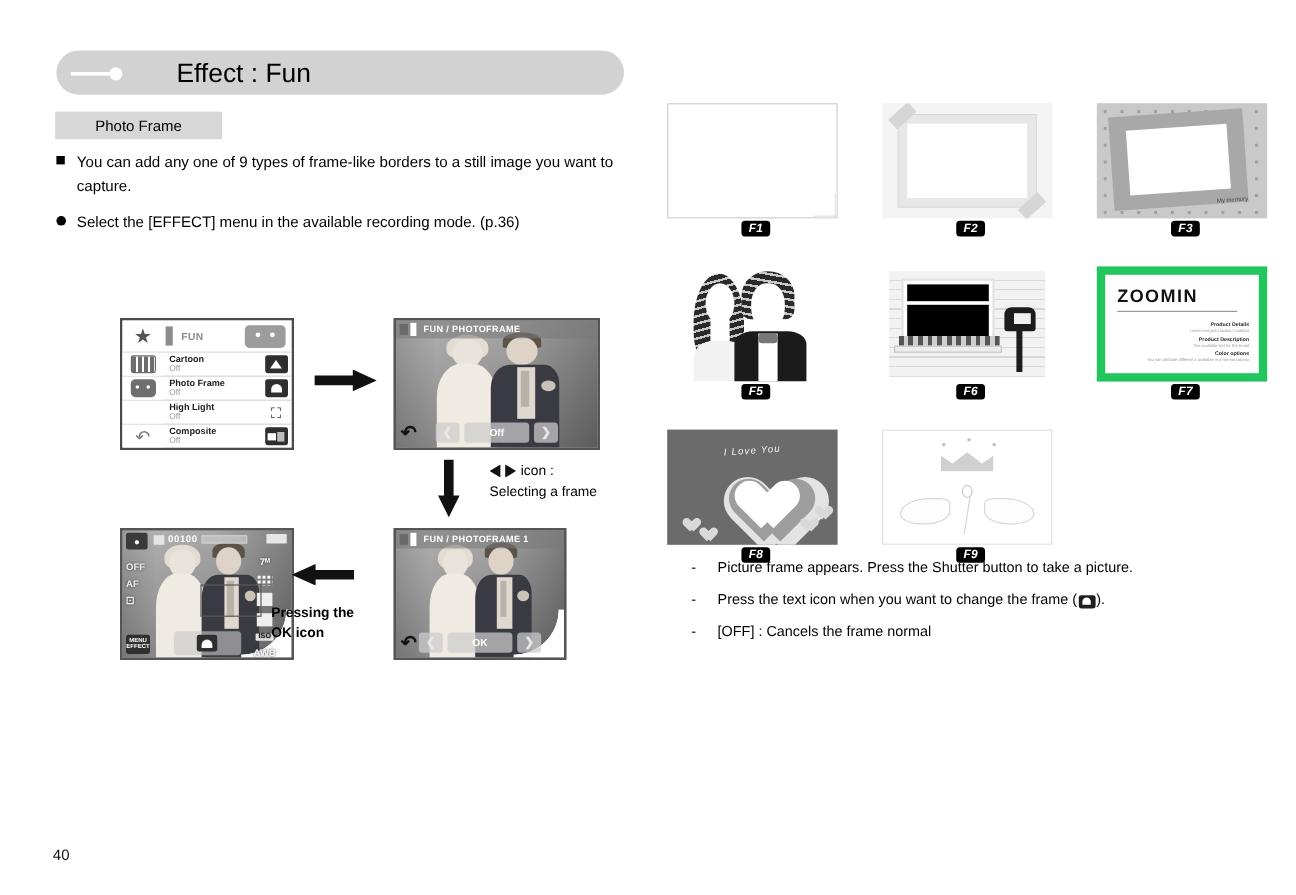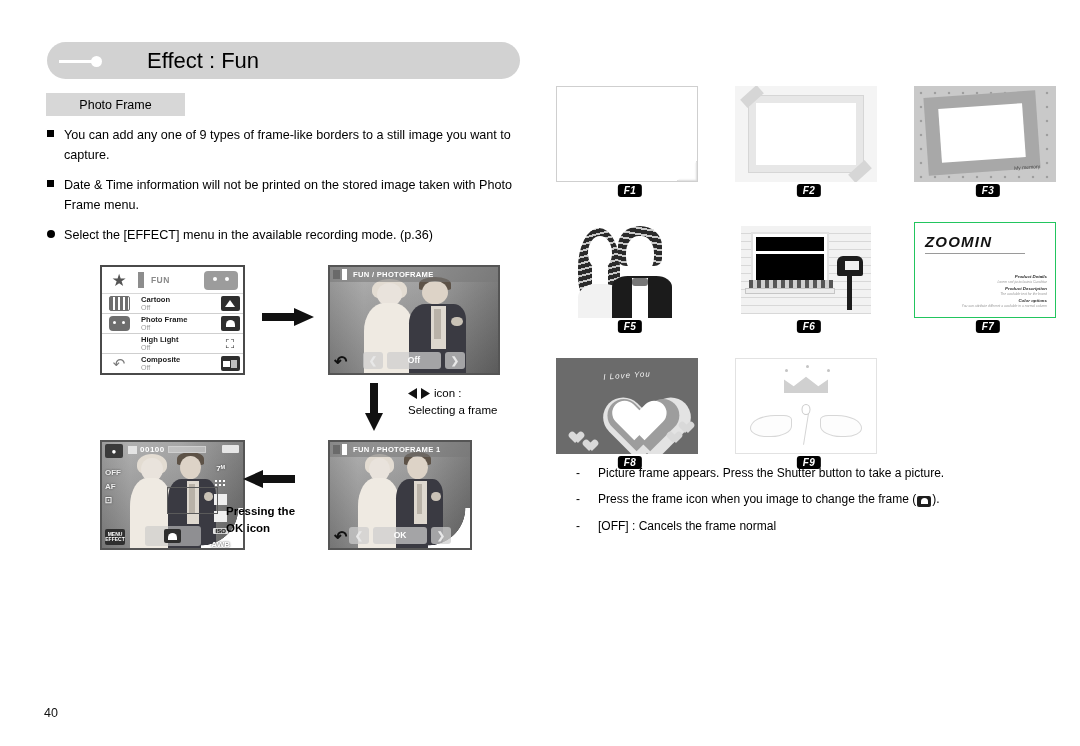--- a/index.html
+++ b/index.html
@@ -303,21 +303,21 @@
   .f6-top { position:absolute; left:3px; top:3px; right:3px; height:14px; background:#000; }
   .f6-main{ position:absolute; left:3px; top:20px; right:3px; bottom:3px; background:#000; }
   .f6-sill{ position:absolute; left:10px; top:66px; width:90px; height:6px; background:#ececec; border:1px solid #c6c6c6;}
   .f6-box { position:absolute; left:14px; top:58px; width:84px; height:10px;
     background: repeating-linear-gradient(90deg,#555 0 4px,#cfcfcf 4px 8px); }
   .f6-mail{ position:absolute; right:14px; top:34px; width:26px;height:20px;background:#1c1c1c;border-radius:6px 6px 2px 2px;}
   .f6-mail-note{ position:absolute; right:18px; top:39px; width:14px;height:9px;background:#f0f0f0;}
   .f6-post{ position:absolute; right:25px; top:52px; width:5px;height:36px;background:#1c1c1c;}
 
   
-  .f7 { background:#fff; border:1px solid #22c55e;font-style:italic; }
+  .f7 { background:#fff; border:7px solid #22c55e; }
   .f7-title { position:absolute; left:10px; top:10px; font-size:15px; font-weight:bold; letter-spacing:1.2px; color:#111;}
   .f7-rule { position:absolute; left:10px; top:30px; width:100px; height:1px; background:#9a9a9a; }
   .f7-txt { position:absolute; right:8px; bottom:7px; text-align:right; }
   .f7-h { font-size:4.4px; font-weight:bold; color:#2a2a2a; line-height:1.25;}
   .f7-s { font-size:3.4px; color:#9a9a9a; line-height:1.3; margin-bottom:2px;}
 
   
   .f8 { background:#6b6b6b; }
   .heart-wrap { position:absolute; left:50%; top:50%; transform:translate(-50%,-50%); }
   .heart {
@@ -384,26 +384,20 @@
 
 <div class="bullets">
   <div class="bullet-row">
     <div class="bullet-mark">
         <span class="mark-square"></span>
       </div>
     <div class="bullet-text">You can add any one of 9 types of frame-like borders to a still image you want to capture.</div>
   </div>
   <div class="bullet-row">
     <div class="bullet-mark">
-        <span class="mark-square"></span>
-      </div>
-    <div class="bullet-text">Date &amp; Time information will not be printed on the stored image taken with Photo Frame menu.</div>
-  </div>
-  <div class="bullet-row">
-    <div class="bullet-mark">
         <span class="mark-circle"></span>
       </div>
     <div class="bullet-text">Select the [EFFECT] menu in the available recording mode. (p.36)</div>
   </div>
 </div>
 
 <div class="lcd lcd-menu">
   <div class="menu-grid">
     <div class="menu-top">
       <div class="menu-top-icon">
@@ -713,21 +707,21 @@
 </div>
 
 <div class="dash-list">
   <div class="dash-row">
     <div class="dash-mark">-</div>
     <div>Picture frame appears. Press the Shutter button to take a picture.</div>
   </div>
   <div class="dash-row">
     <div class="dash-mark">-</div>
     <div>
-      <span>Press the frame icon when you image to change the frame (</span><span class="inline-icon">
+      <span>Press the text icon when you want to change the frame (</span><span class="inline-icon">
           <span class="arch"></span>
         </span><span>).</span>
     </div>
   </div>
   <div class="dash-row">
     <div class="dash-mark">-</div>
     <div>[OFF] : Cancels the frame normal</div>
   </div>
 </div>
 

